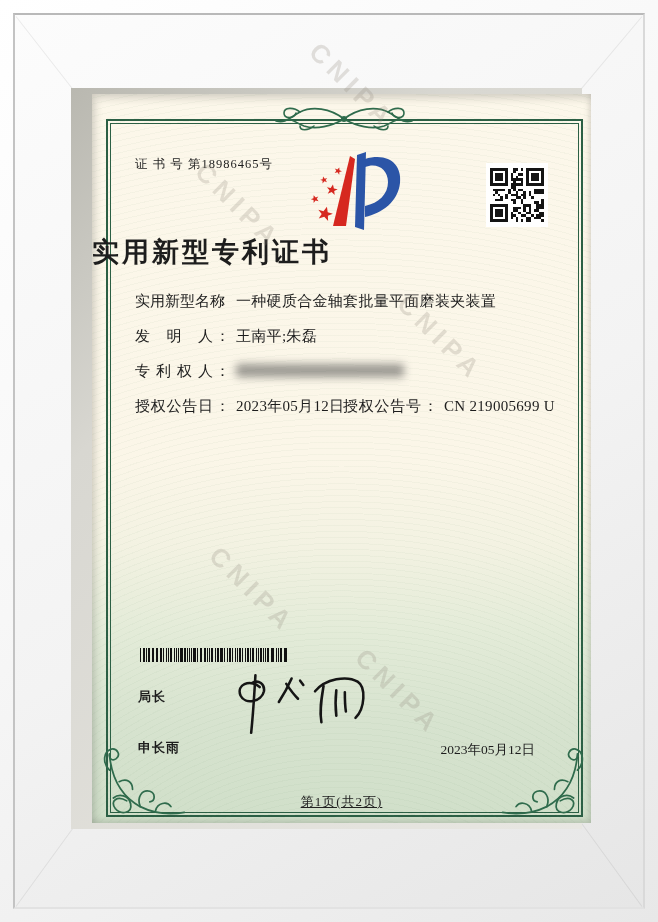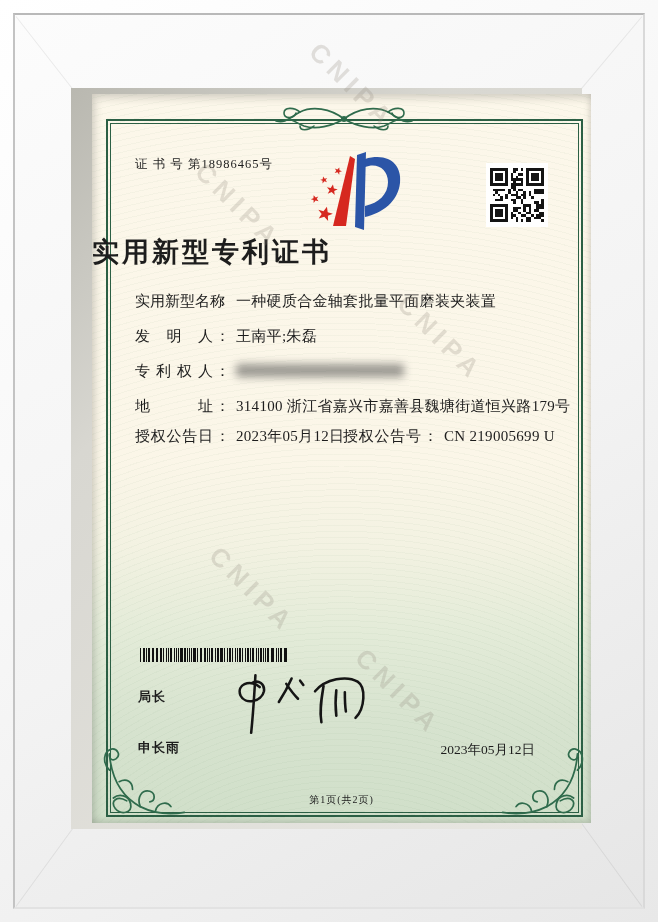--- a/index.html
+++ b/index.html
@@ -46,21 +46,21 @@
             background:#4a4a4a;filter:blur(4px);opacity:0.55;}
   .pair2{position:absolute;left:208px;top:0;font-family:Liberation Serif, serif;}
   .paragraphs{left:43px;right:26px;top:429px;font-size:12.5px;line-height:22px;font-weight:600;font-style:italic;color:#1b1b1b;text-align:justify;}
   .paragraphs p{margin:0;text-indent:2em;}
   .barcode{left:48px;top:554px;width:148px;height:14px;}
   .barcode svg{display:block;width:100%;height:100%;}
   .signer-title,.signer-name{left:46px;font-family:"Liberation Sans","DejaVu Sans",sans-serif;font-weight:600;font-size:13px;letter-spacing:1px;text-align:right;}
   .signer-title{top:594px;} .signer-name{top:619px;margin-top:26px;}
   .signature{left:130px;top:576px;width:152px;height:66px;}
   .issue-date{left:0;right:56px;top:647px;text-align:right;font-size:13.5px;}
-  .page-footer{left:0;right:0;top:699px;text-align:center;font-size:10px;letter-spacing:1px;color:#222;}
+  .page-footer{left:0;right:0;top:699px;text-align:center;font-size:13px;letter-spacing:1px;color:#222;text-decoration:underline;}
   
   .watermarks{position:absolute;inset:0;z-index:30;pointer-events:none;}
   .wm{position:absolute;transform:translate(-50%,-50%) rotate(45deg);
       font-family:"Liberation Sans","DejaVu Sans",sans-serif;font-weight:700;font-size:26px;
       letter-spacing:6px;color:rgba(148,140,126,0.25);white-space:nowrap;}
 </style>
 </head>
 <body>
 
 <div class="scene">
@@ -364,23 +364,20 @@
     <div class="abs fields">
       <div class="field-row">
         <span class="flabel">实用新型名称</span><span class="fcolon">：</span><span class="fvalue">一种硬质合金轴套批量平面磨装夹装置</span>
       </div>
       <div class="field-row">
         <span class="flabel">发明人</span><span class="fcolon">：</span><span class="fvalue">王南平;朱磊</span>
       </div>
       <div class="field-row">
         <span class="flabel">专利权人</span><span class="fcolon">：</span><span class="redacted"></span>
       </div>
-      <div class="field-row gap-s">
-        <span class="flabel">地址</span><span class="fcolon">：</span><span class="fvalue">314100 浙江省嘉兴市嘉善县魏塘街道恒兴路179号</span>
-      </div>
       <div class="field-row">
         <span class="flabel">授权公告日</span><span class="fcolon">：</span><span class="fvalue">2023年05月12日</span>
         <span class="pair2">
           <span class="flabel">授权公告号</span><span class="fcolon">：</span><span class="fvalue">CN 219005699 U</span>
         </span>
       </div>
     </div>
 
 
     <div class="abs barcode">

